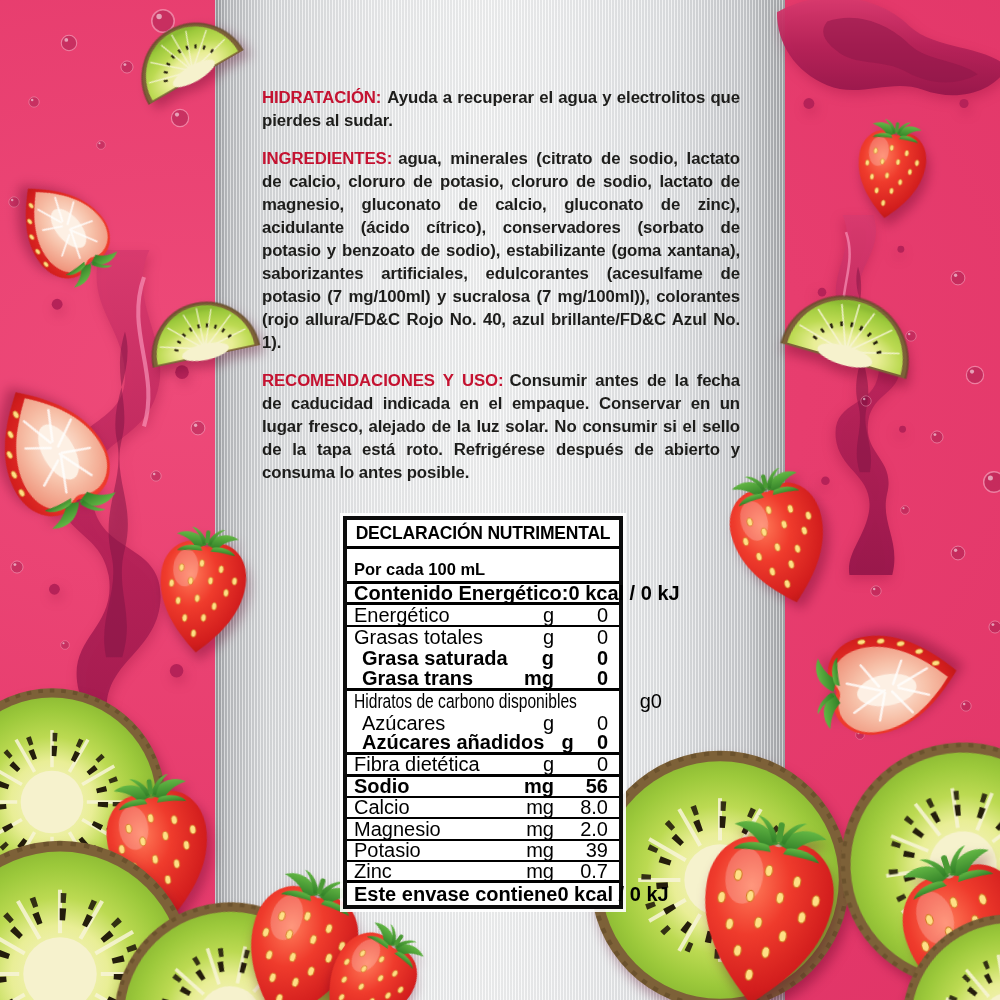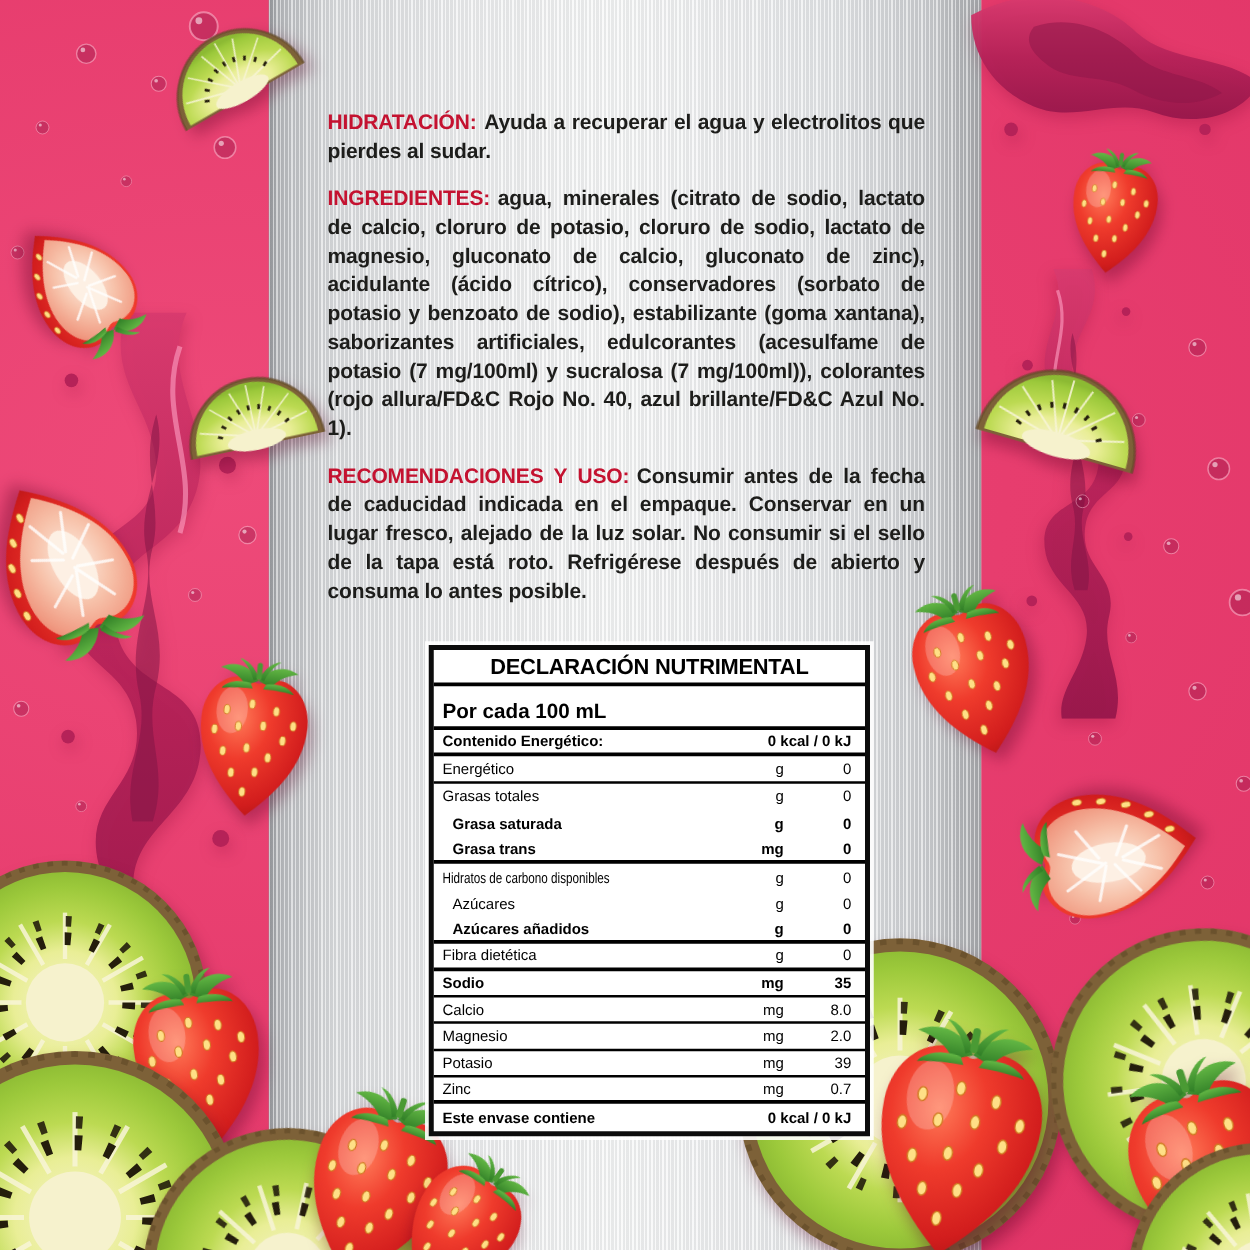--- a/index.html
+++ b/index.html
@@ -14,27 +14,27 @@
   .deco{position:absolute;left:0;top:0;width:1000px;height:1000px;z-index:2;pointer-events:none;}
   .fruit{position:absolute;z-index:3;overflow:visible;
     filter:drop-shadow(4px 8px 6px rgba(90,0,35,.35));}
   .splash{position:absolute;z-index:2;overflow:visible;filter:drop-shadow(2px 5px 6px rgba(120,0,45,.25));}
   
   .copy{position:absolute;left:262px;top:86px;width:478px;z-index:4;color:var(--text,#1d1d1b);
     font-weight:bold;font-size:16.8px;line-height:23px;text-align:justify;letter-spacing:-.1px;}
   .copy p{margin:0 0 15px 0;}
   .red{color:var(--red,#c41230);margin-right:6px;}
   
-  .ntable{position:absolute;left:343px;top:516px;width:353px;z-index:4;background:#fff;
+  .ntable{position:absolute;left:343px;top:516px;width:280px;z-index:4;background:#fff;
     border:4px solid #0c0c0c;box-sizing:border-box;box-shadow:0 0 0 3px rgba(255,255,255,.9);
     color:#000;}
   .n-title{font-size:17.5px;font-weight:bold;text-align:center;padding:3px 0 2px;
     border-bottom:3px solid #000;letter-spacing:-.2px;}
   .n-per{font-size:16.5px;font-weight:bold;padding:11px 0 2px 7px;border-bottom:3px solid #000;}
-  .n-row{display:flex;align-items:center;font-size:12px;padding:0 11px 0 7px;height:21.4px;
+  .n-row{display:flex;align-items:center;font-size:20px;padding:0 11px 0 7px;height:21.4px;
     box-sizing:border-box;}
   .n-row.bold{font-weight:bold;}
   .n-label{flex:1;white-space:nowrap;}
   .n-label.indent{padding-left:8px;}
   .n-label.condensed{transform:scaleX(.78);transform-origin:left center;}
   .n-unit{width:46px;text-align:right;}
   .n-value{width:54px;text-align:right;}
   .n-row.kv .n-kv{margin-left:auto;white-space:nowrap;}
   .sep-s2{border-bottom:2px solid #000;}
   .sep-s3{border-bottom:3px solid #000;}
@@ -376,21 +376,21 @@
           <span class="n-value">0</span>
         </div>
         <div class="n-row sep-s3">
           <span class="n-label">Fibra dietética</span>
           <span class="n-unit">g</span>
           <span class="n-value">0</span>
         </div>
         <div class="n-row sep-s2 bold">
           <span class="n-label">Sodio</span>
           <span class="n-unit">mg</span>
-          <span class="n-value">35</span>
+          <span class="n-value">56</span>
         </div>
         <div class="n-row sep-s2">
           <span class="n-label">Calcio</span>
           <span class="n-unit">mg</span>
           <span class="n-value">8.0</span>
         </div>
         <div class="n-row sep-s2">
           <span class="n-label">Magnesio</span>
           <span class="n-unit">mg</span>
           <span class="n-value">2.0</span>

